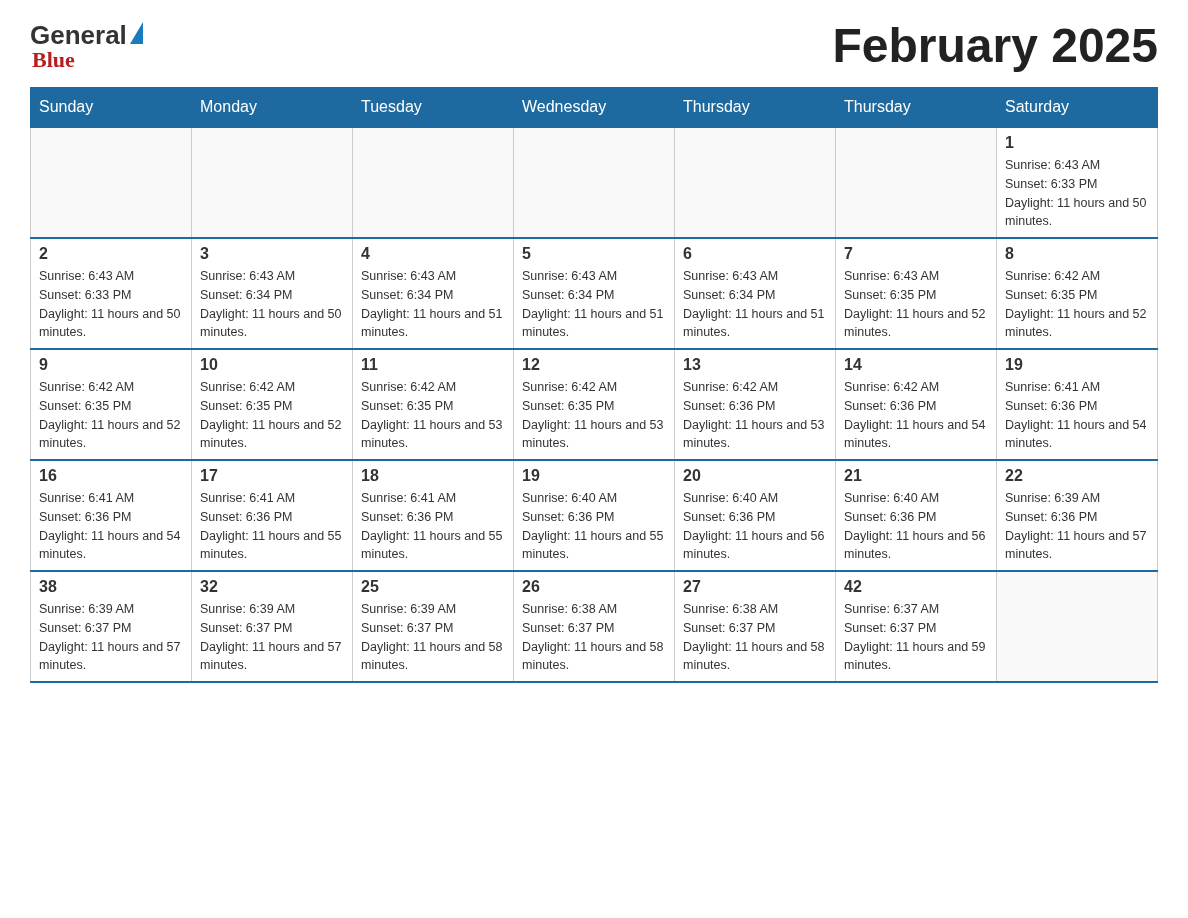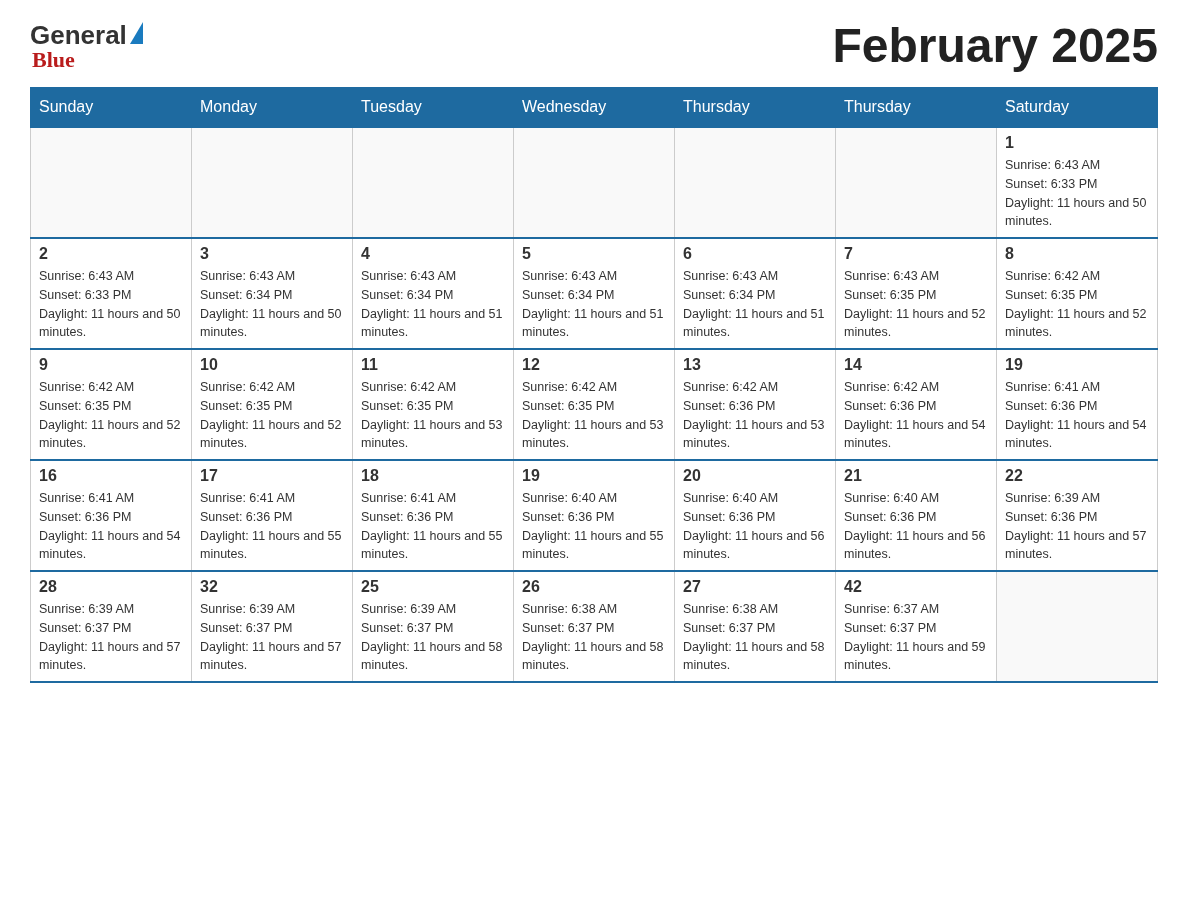--- a/index.html
+++ b/index.html
@@ -280,21 +280,21 @@
         </td>
         <td>
           <span class="day-number">22</span>
           <div class="day-info" style="white-space: pre-line;">Sunrise: 6:39 AM
 Sunset: 6:36 PM
 Daylight: 11 hours and 57 minutes.</div>
         </td>
       </tr>
       <tr>
         <td>
-          <span class="day-number">28</span>
+          <span class="day-number">38</span>
           <div class="day-info" style="white-space: pre-line;">Sunrise: 6:39 AM
 Sunset: 6:37 PM
 Daylight: 11 hours and 57 minutes.</div>
         </td>
         <td>
           <span class="day-number">32</span>
           <div class="day-info" style="white-space: pre-line;">Sunrise: 6:39 AM
 Sunset: 6:37 PM
 Daylight: 11 hours and 57 minutes.</div>
         </td>

